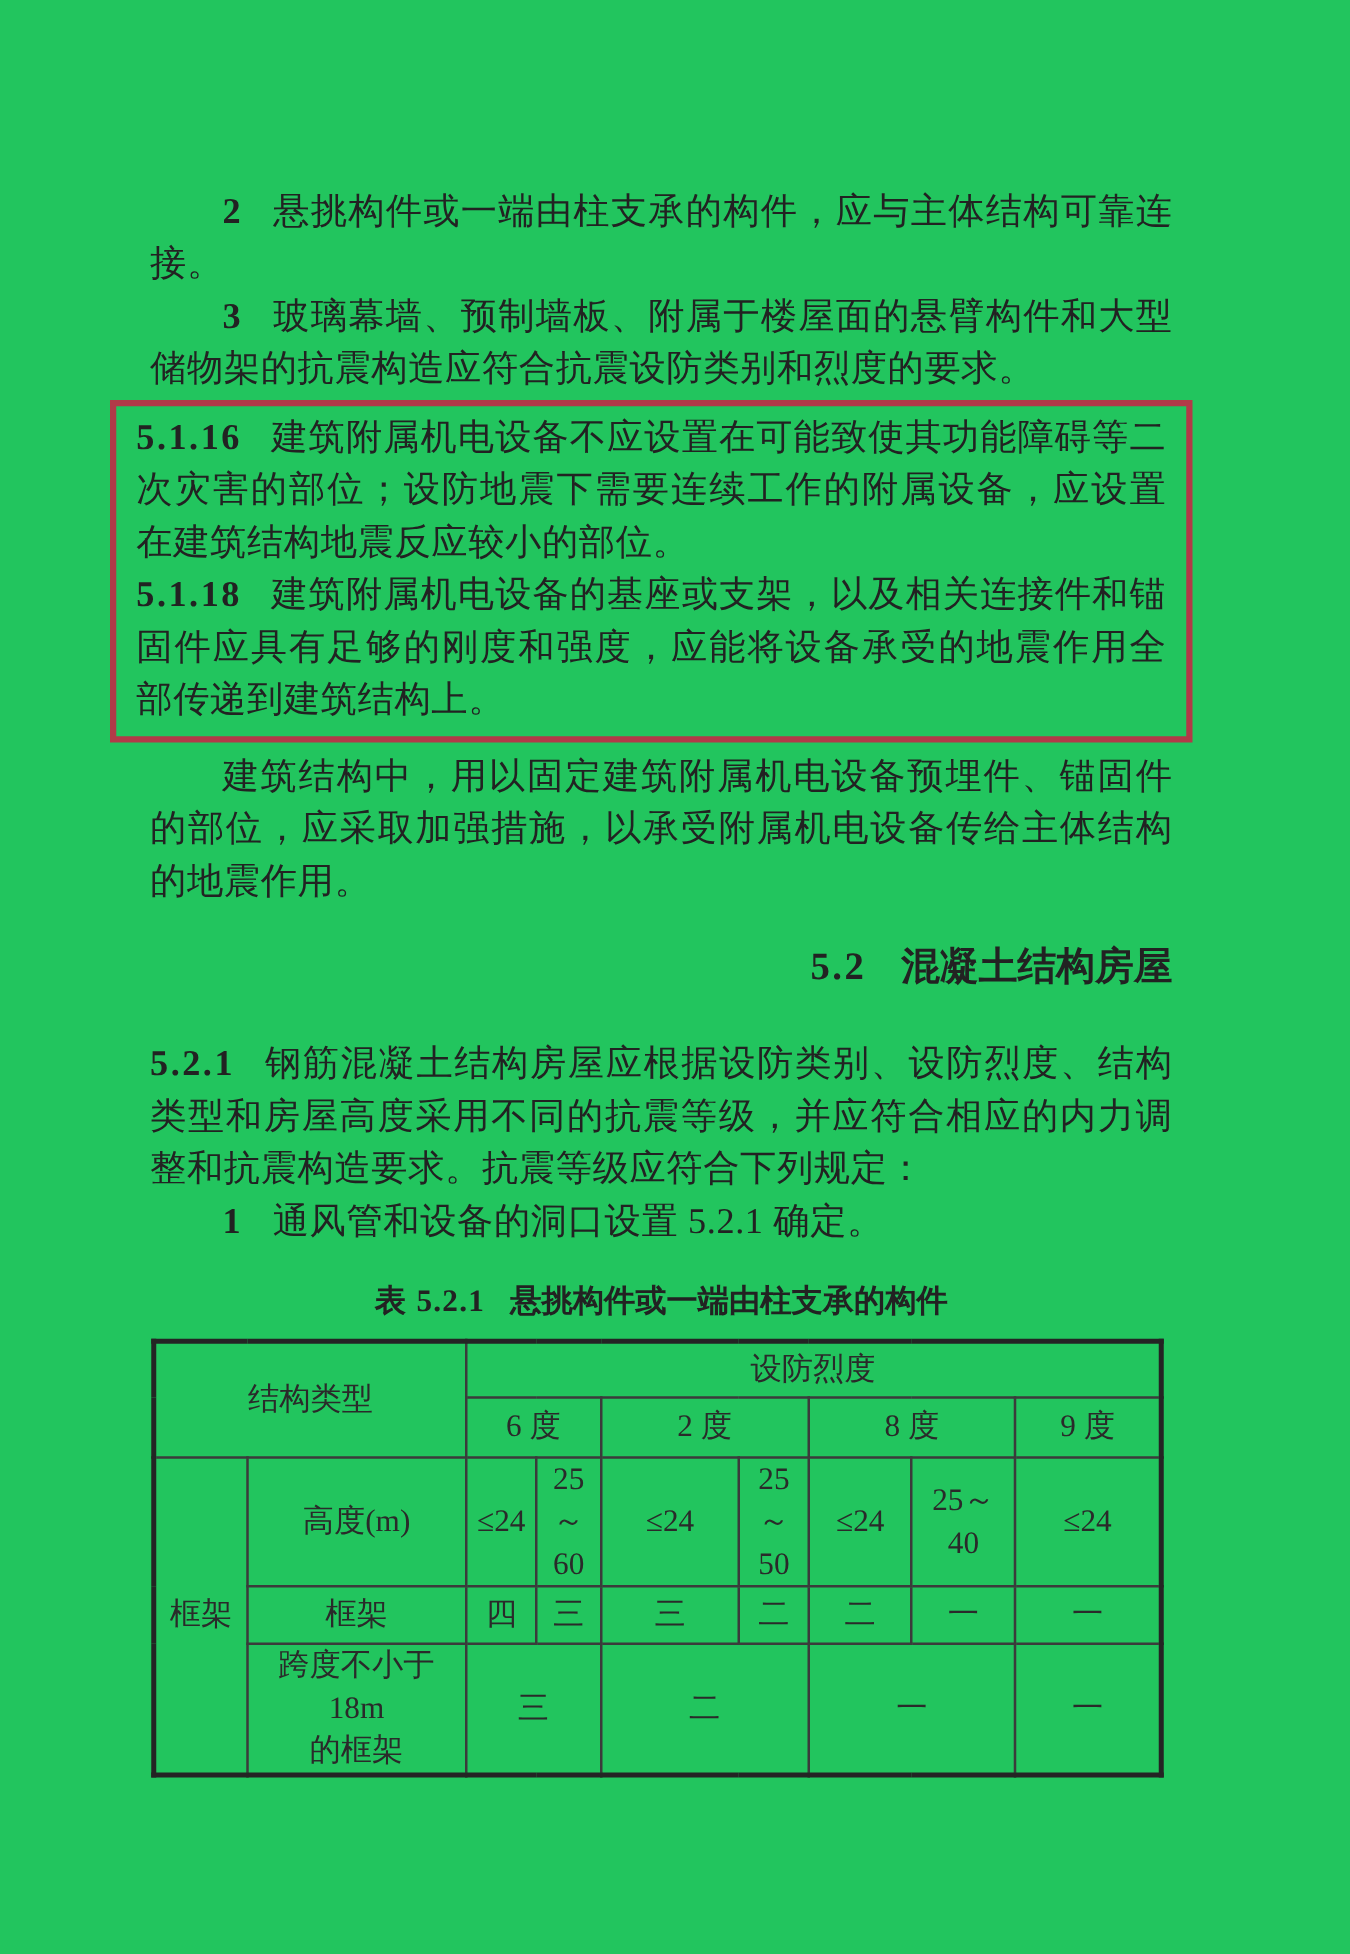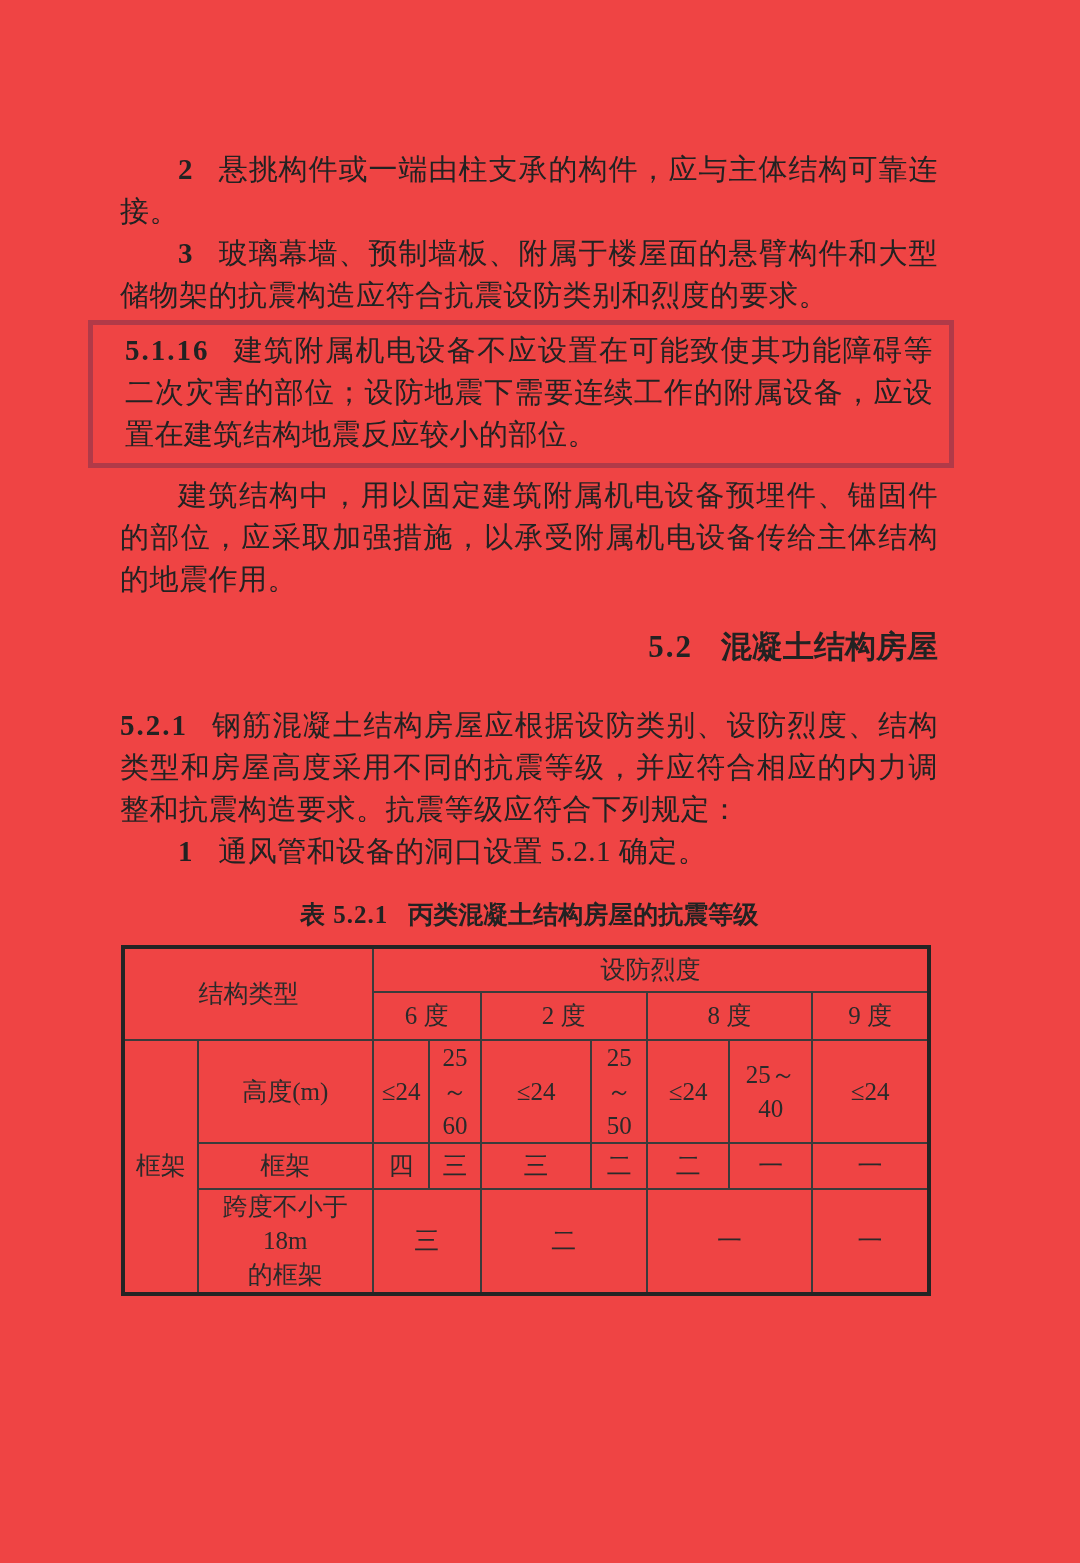--- a/index.html
+++ b/index.html
@@ -1,19 +1,19 @@
 <!DOCTYPE html>
 <html><head>
 <meta charset="utf-8">
 <style>
   html,body{margin:0;padding:0;background:#ffffff;}
   .page{
     position:relative;
     width:1080px;height:1563px;
-    background:#ef4444;
+    background:#22c55e;
     font-family:"Liberation Serif","DejaVu Serif",serif;
     color:#222222;
     overflow:hidden;
   }
   .content{
     box-sizing:border-box;
     width:1080px;
     padding:148px 142px 0 120px;
   }
   p.para{
@@ -29,21 +29,21 @@
     margin-right:0.85em;
     letter-spacing:1px;
   }
   .clause-num{
     font-weight:bold;
     margin-right:0.8em;
     letter-spacing:2px;
   }
   .red-box{
     margin:4px -16px 6px -32px;
-    padding:4px 16px 8px 32px;
+    padding:4px 16px 8px 16px;
     border:5px solid #b13a48;
   }
   .section-heading{
     margin:26px 0 36px 0;
     font-size:31px;
     font-weight:bold;
     text-align:right;
     line-height:42px;
   }
   .section-heading .h-num{margin-right:0.9em;letter-spacing:2px;}
@@ -82,31 +82,32 @@
 
 <div class="page">
   <div class="content">
 
     <p class="para indent"><span class="lead-num">2</span><span>悬挑构件或一端由柱支承的构件，应与主体结构可靠连接。</span></p>
 
     <p class="para indent"><span class="lead-num">3</span><span>玻璃幕墙、预制墙板、附属于楼屋面的悬臂构件和大型储物架的抗震构造应符合抗震设防类别和烈度的要求。</span></p>
 
     <div class="red-box">
       <p class="para"><span class="clause-num">5.1.16</span><span>建筑附属机电设备不应设置在可能致使其功能障碍等二次灾害的部位；设防地震下需要连续工作的附属设备，应设置在建筑结构地震反应较小的部位。</span></p>
+      <p class="para"><span class="clause-num">5.1.18</span><span>建筑附属机电设备的基座或支架，以及相关连接件和锚固件应具有足够的刚度和强度，应能将设备承受的地震作用全部传递到建筑结构上。</span></p>
     </div>
 
     <p class="para indent"><span>建筑结构中，用以固定建筑附属机电设备预埋件、锚固件的部位，应采取加强措施，以承受附属机电设备传给主体结构的地震作用。</span></p>
 
     <div class="section-heading"><span class="h-num">5.2</span><span>混凝土结构房屋</span></div>
 
     <p class="para"><span class="clause-num">5.2.1</span><span>钢筋混凝土结构房屋应根据设防类别、设防烈度、结构类型和房屋高度采用不同的抗震等级，并应符合相应的内力调整和抗震构造要求。抗震等级应符合下列规定：</span></p>
 
     <p class="para indent"><span class="lead-num">1</span><span>通风管和设备的洞口设置 5.2.1 确定。</span></p>
 
-    <div class="table-title"><span class="t-label">表 5.2.1</span><span>丙类混凝土结构房屋的抗震等级</span></div>
+    <div class="table-title"><span class="t-label">表 5.2.1</span><span>悬挑构件或一端由柱支承的构件</span></div>
 
     <table class="grade-table">
       <colgroup>
         <col style="width:74px">
         <col style="width:174px">
         <col style="width:56px">
         <col style="width:51px">
         <col style="width:110px">
         <col style="width:55px">
         <col style="width:82px">

